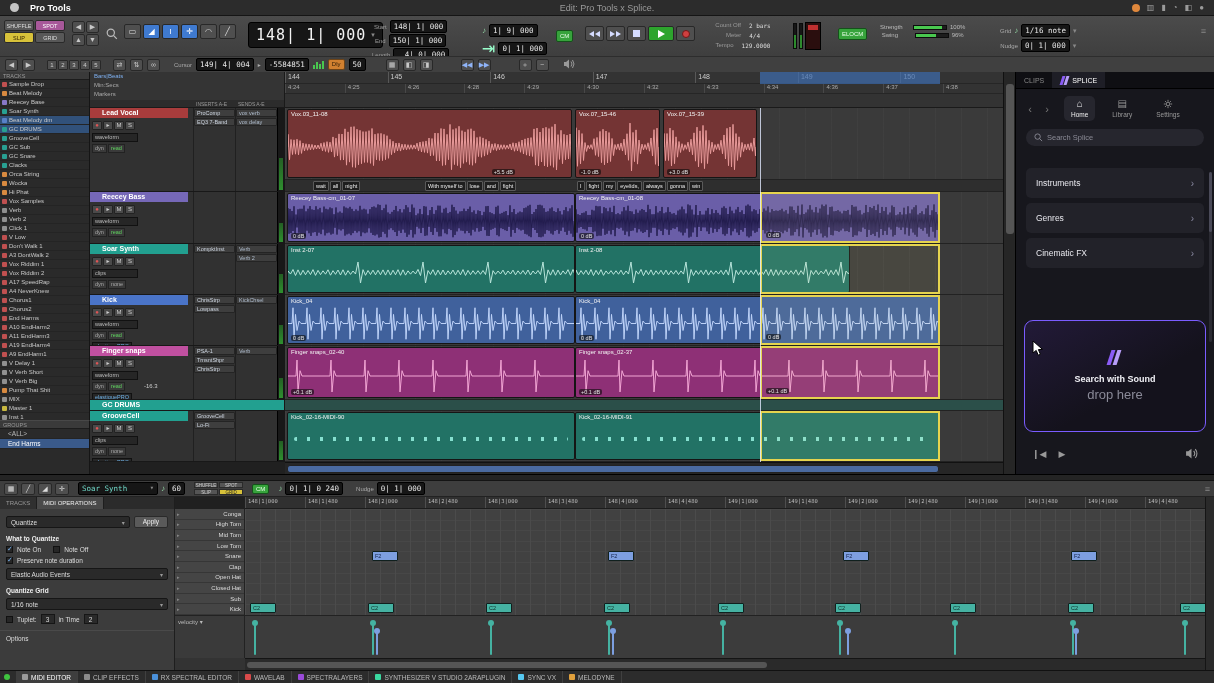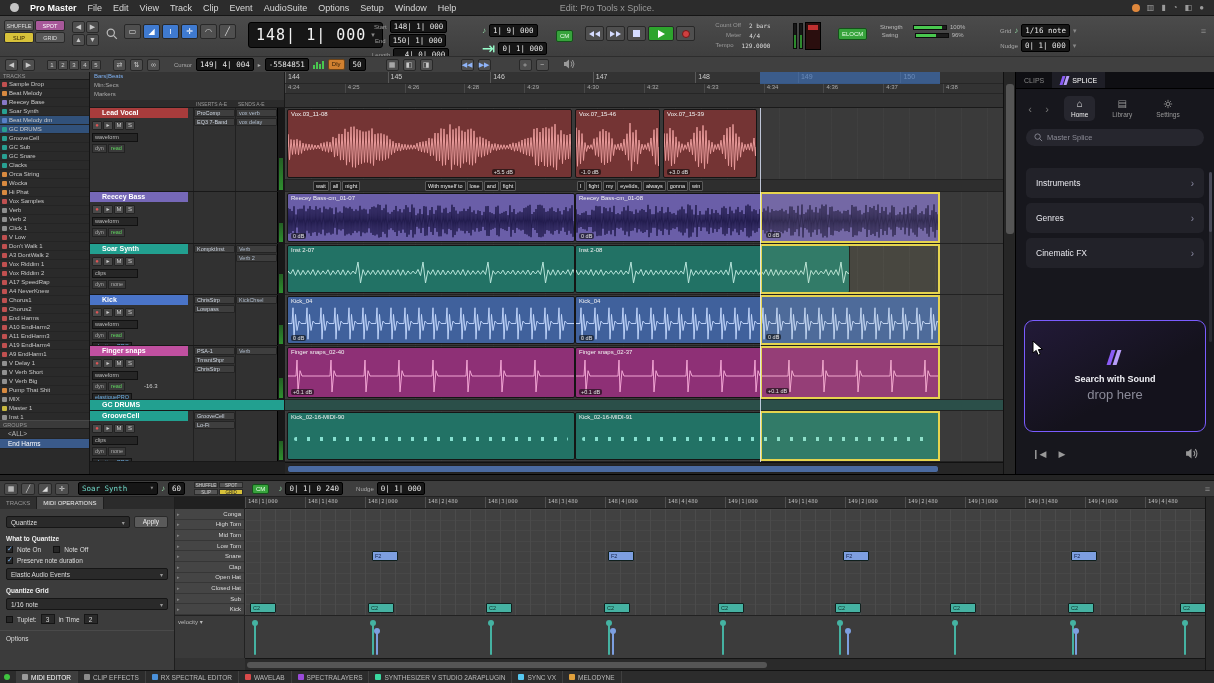--- a/index.html
+++ b/index.html
@@ -198,34 +198,21 @@
 .sb-item{display:flex;align-items:center;gap:3px;padding:0 6px;border-right:1px solid #404040;height:100%}
 .sb-item.on{background:#3e3e3e;color:#fff}
 .sb-chip{width:6px;height:6px;border-radius:1px;flex:none}
 .cursor{position:absolute;left:1032px;top:340px;z-index:99}
 </style>
 </head>
 <body>
 
 <div class="menubar">
   <span class="apple"></span>
-  <span class="menu-app">Pro Master</span>
-  <span class="menu-items" id="menuItems">
-      <span class="menu-item">File</span>
-      <span class="menu-item">Edit</span>
-      <span class="menu-item">View</span>
-      <span class="menu-item">Track</span>
-      <span class="menu-item">Clip</span>
-      <span class="menu-item">Event</span>
-      <span class="menu-item">AudioSuite</span>
-      <span class="menu-item">Options</span>
-      <span class="menu-item">Setup</span>
-      <span class="menu-item">Window</span>
-      <span class="menu-item">Help</span>
-    </span>
+  <span class="menu-app">Pro Tools</span>
   <span class="menu-title">Edit: Pro Tools x Splice.</span>
   <span class="menu-status">
     <span class="mdot"></span>
     <span>▥</span>
     <span>▮</span>
     <span>◔</span>
     <span>◧</span>
     <span>●</span>
   </span>
 </div>
@@ -920,21 +907,21 @@
             </svg></div>
           <div class="sp-nav-lb">Settings</div>
         </div>
       </span>
   </div>
   <div class="sp-search">
     <svg width="9" height="9" viewBox="0 0 10 10">
         <circle cx="4" cy="4" r="3" fill="none" stroke="#8a8a95"></circle>
         <line x1="6.2" y1="6.2" x2="9" y2="9" stroke="#8a8a95"></line>
       </svg>
-    <span>Master Splice</span>
+    <span>Search Splice</span>
   </div>
   <div class="sp-cats" id="spCats">
       <div class="sp-cat">
         <span class="sp-cat-lb">Instruments</span>
         <span class="sp-chev">›</span>
       </div>
       <div class="sp-cat">
         <span class="sp-cat-lb">Genres</span>
         <span class="sp-chev">›</span>
       </div>

